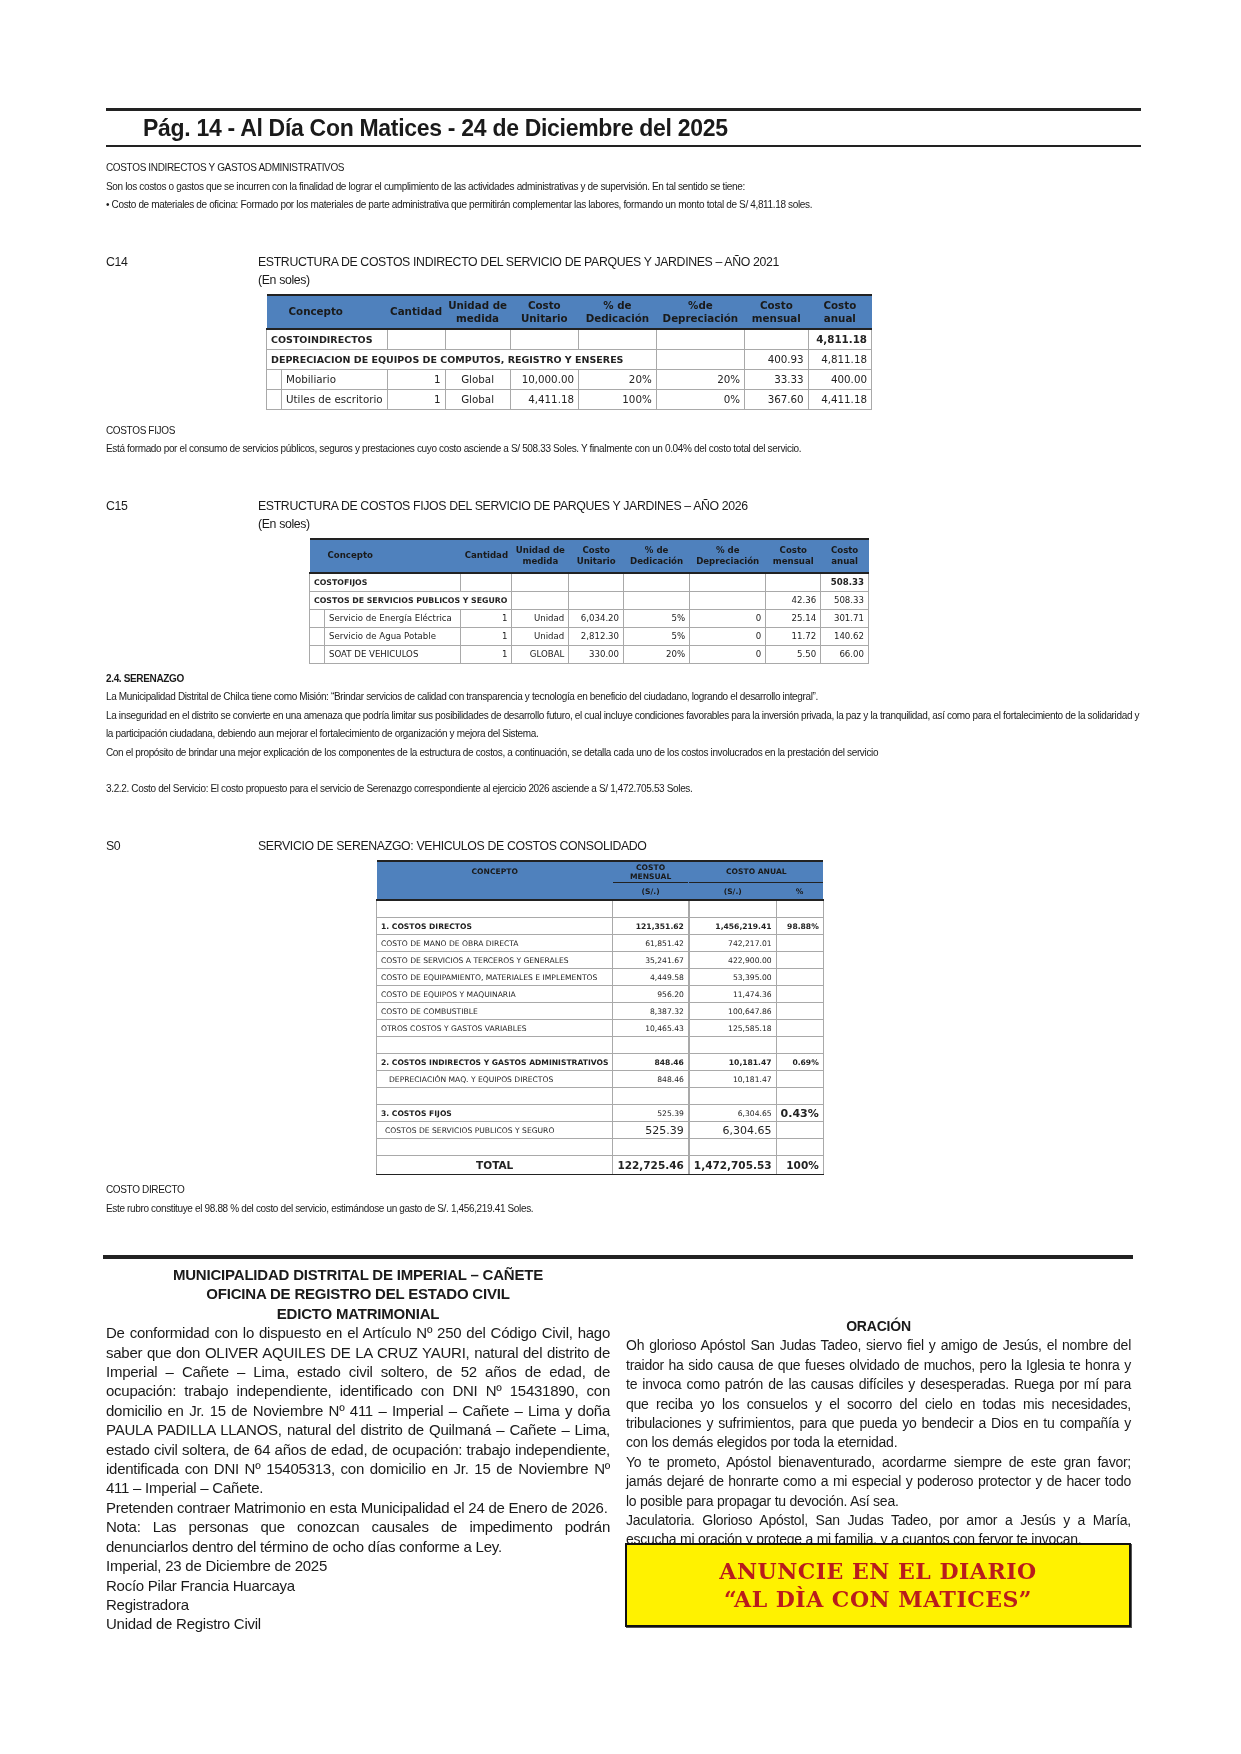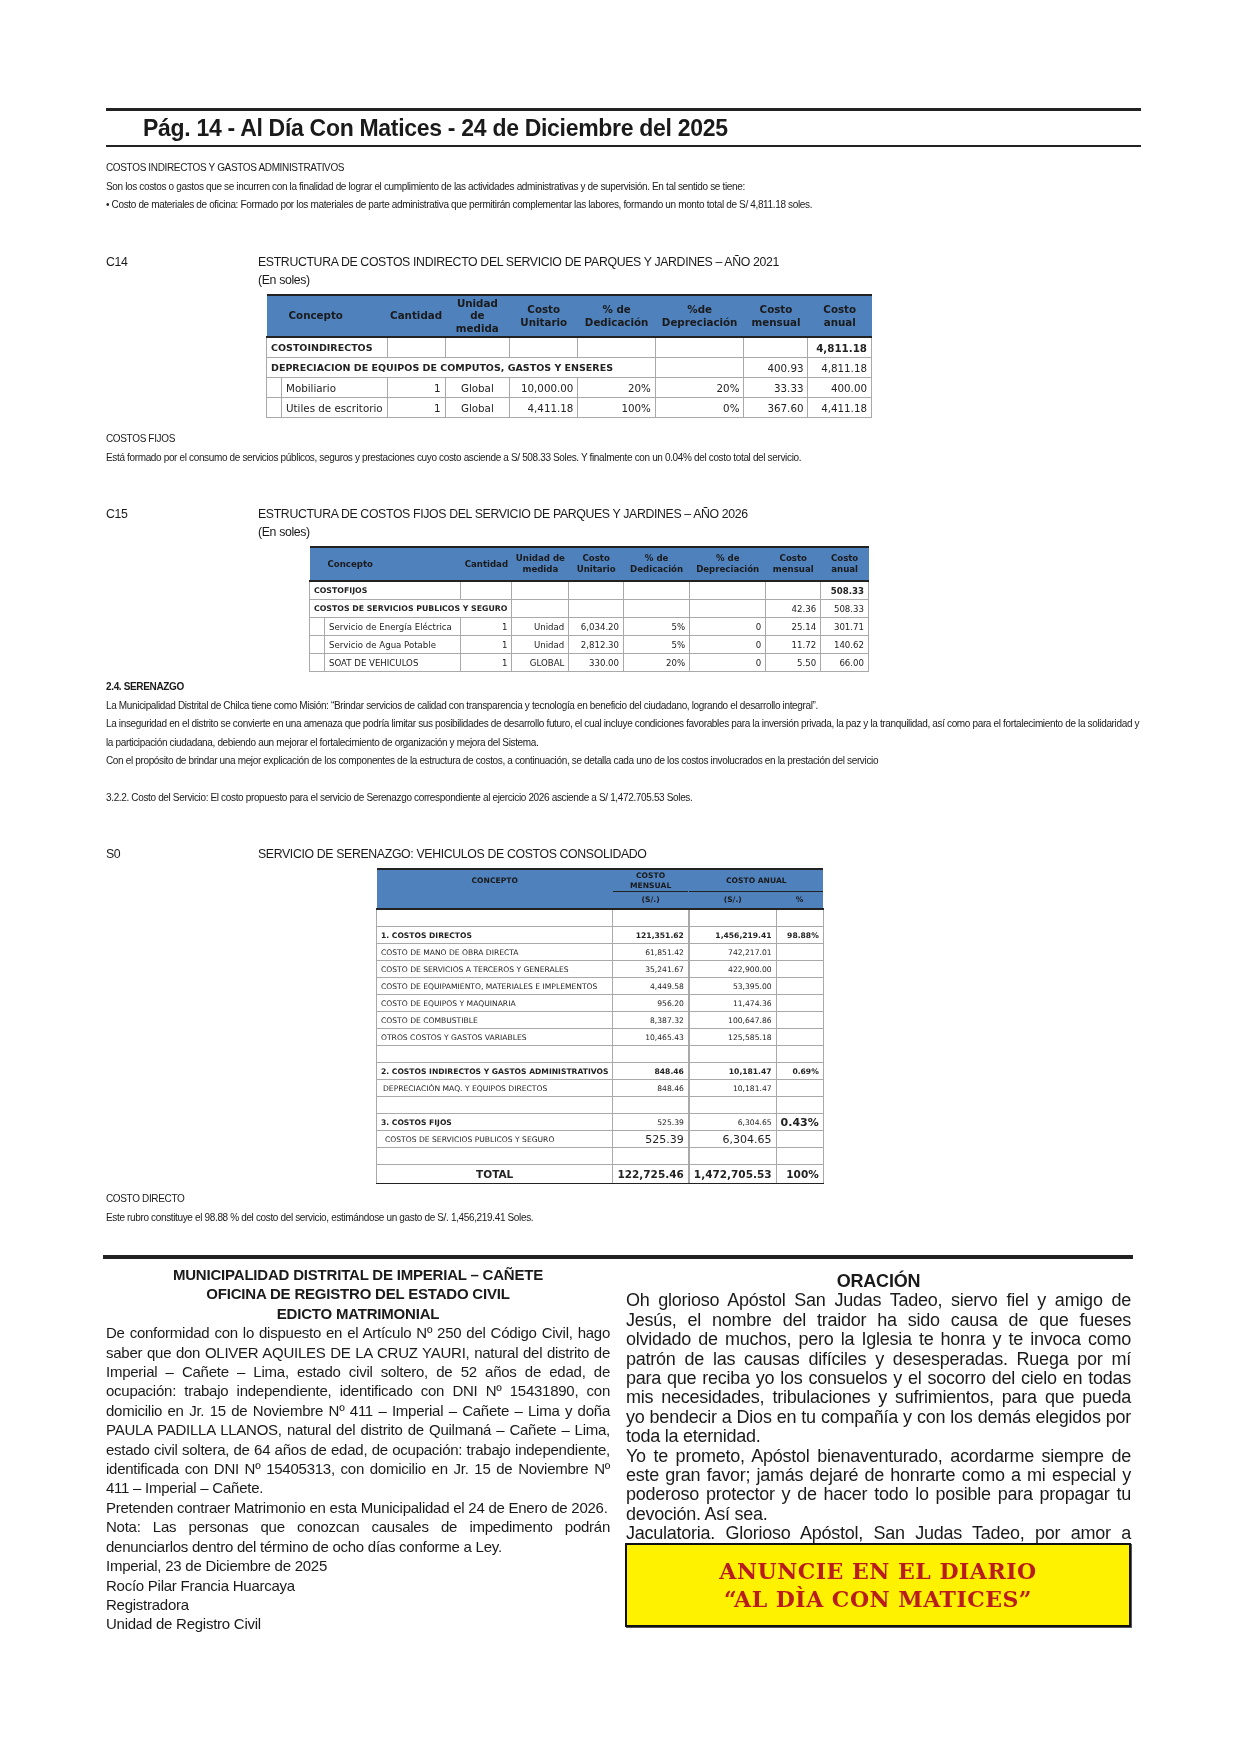--- a/index.html
+++ b/index.html
@@ -36,21 +36,21 @@
   .tS0 td { height: 16px; }
   .tS0 td.big { font-size: 11px; }
   .tS0 tr.total td { font-size: 10.5px; font-weight: bold; border-top: 1.6px solid #222; border-bottom: 1.6px solid #222; height: 18px; }
   .tS0 .spacer { width: 12px; padding: 0; }
   .underline-hdr { border-bottom: 1px solid #222 !important; }
   .ind-cell { width: 14px; padding: 0 !important; }
   
   .sep { position: absolute; left: 103px; top: 1255px; width: 1030px; border-top: 4px solid #222; }
   .col-left { position: absolute; left: 106px; top: 1265px; width: 504px; font-size: 15px; line-height: 19.4px;
               letter-spacing: -0.25px; text-align: justify; }
-  .col-right { position: absolute; left: 626px; top: 1272px; width: 505px; font-size: 18px; line-height: 19.4px;
+  .col-right { position: absolute; left: 626px; top: 1317px; width: 505px; font-size: 14px; line-height: 19.4px;
                letter-spacing: -0.25px; text-align: justify; }
   .center-b { text-align: center; font-weight: bold; letter-spacing: -0.2px; }
   .ad-box { position: absolute; left: 625px; top: 1543px; width: 502px; height: 80px; background: #fff200;
             border: 2px solid #111; box-shadow: 1px 1px 0 #555; display: flex; flex-direction: column;
             align-items: center; justify-content: center; }
   .ad-line { font-family: "DejaVu Serif", serif; font-weight: bold; font-size: 22px; line-height: 28px;
              color: #b91c1c; letter-spacing: 0.5px; }
 </style>
 </head>
 <body>
@@ -92,21 +92,21 @@
         <td colspan="2" class="bold" style="font-size:9.5px">COSTOINDIRECTOS</td>
         <td></td>
           <td></td>
           <td></td>
           <td></td>
           <td></td>
           <td></td>
         <td class="r bold">4,811.18</td>
       </tr>
       <tr class="thick">
-        <td colspan="6" class="bold" style="font-size:9.5px">DEPRECIACION DE EQUIPOS DE COMPUTOS, GASTOS Y ENSERES</td>
+        <td colspan="6" class="bold" style="font-size:9.5px">DEPRECIACION DE EQUIPOS DE COMPUTOS, REGISTRO Y ENSERES</td>
         <td></td>
         <td class="r">400.93</td>
         <td class="r">4,811.18</td>
       </tr>
       <tr class="thick">
         <td class="ind-cell"></td>
         <td>Mobiliario</td>
         <td class="r">1</td>
         <td class="c">Global</td>
         <td class="r">10,000.00</td>
@@ -306,21 +306,21 @@
           <td></td>
         </tr>
       <tr>
         <td class="bold">2. COSTOS INDIRECTOS Y GASTOS ADMINISTRATIVOS</td>
         <td class="r bold">848.46</td>
         <td class="spacer"></td>
         <td class="r bold">10,181.47</td>
         <td class="r bold">0.69%</td>
       </tr>
       <tr>
-        <td style="padding-left:6px">DEPRECIACIÓN MAQ. Y EQUIPOS DIRECTOS</td>
+        <td style="padding-left:12px">DEPRECIACIÓN MAQ. Y EQUIPOS DIRECTOS</td>
         <td class="r">848.46</td>
         <td class="spacer"></td>
         <td class="r">10,181.47</td>
         <td></td>
       </tr>
       <tr>
           <td></td>
           <td></td>
           <td class="spacer"></td>
           <td></td>

